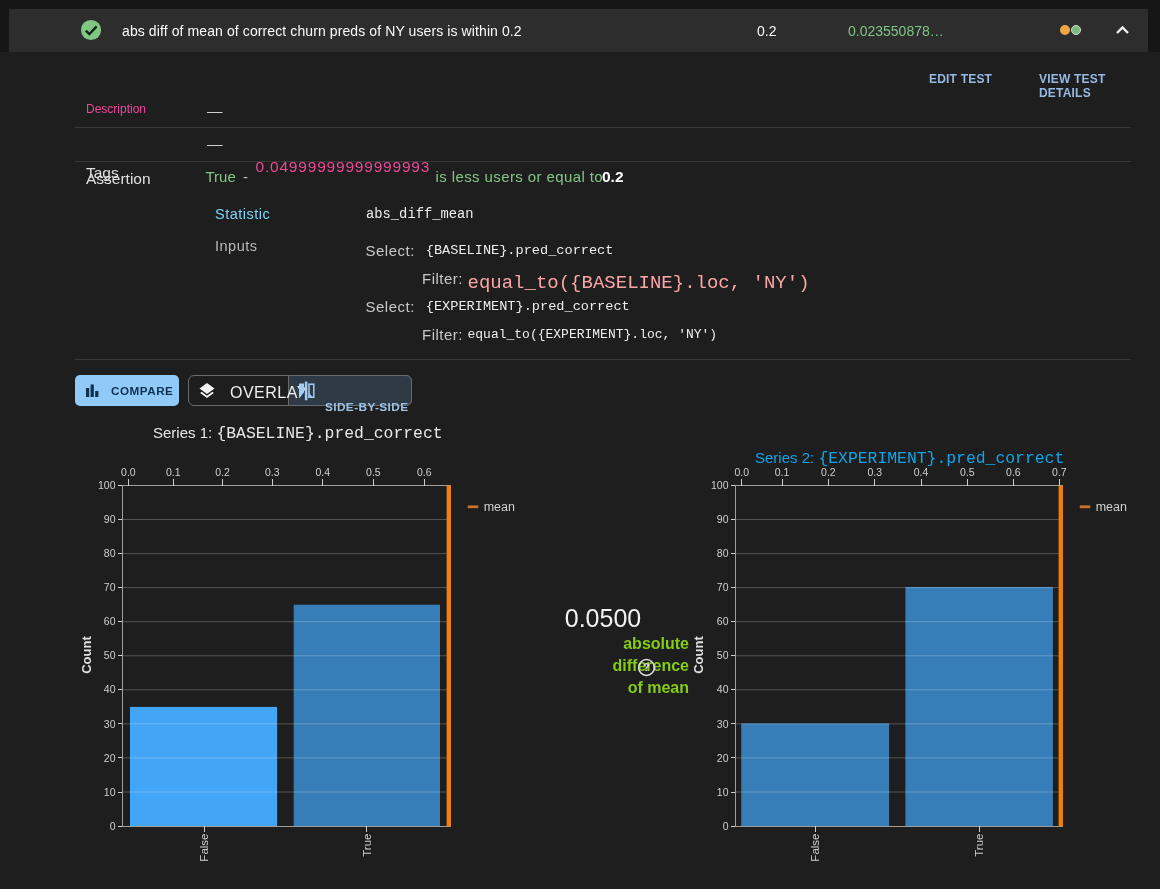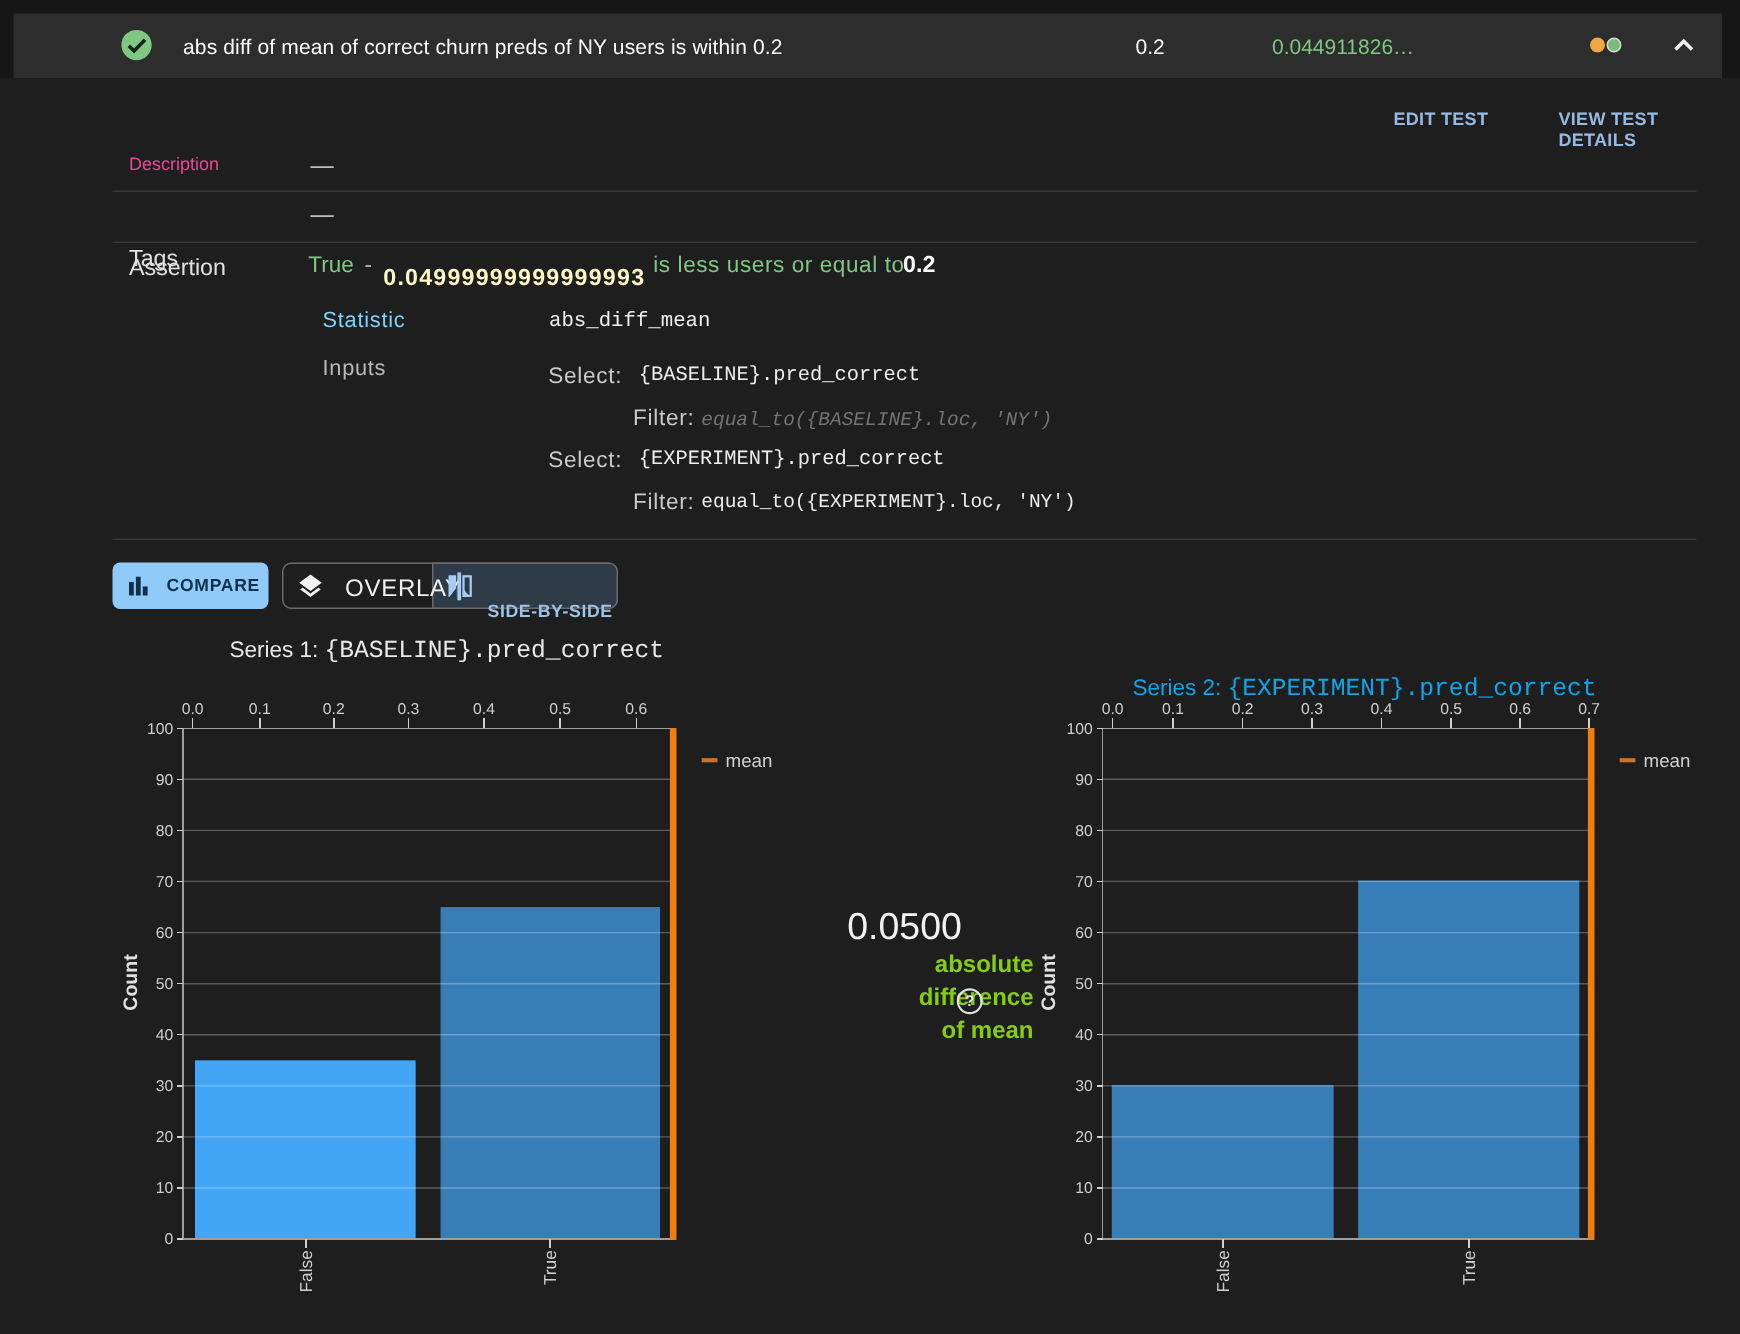--- a/index.html
+++ b/index.html
@@ -14,21 +14,21 @@
 
 <div class="abs" style="left:9px;top:9px;width:1139px;height:42.5px;background:#2d2d2d;"></div>
 
 <svg class="abs" style="left:80px;top:19px;" width="22" height="22" viewBox="0 0 24 24">
   <circle cx="12" cy="12" r="11" fill="#81c784"></circle>
   <path d="M6.4 12.6 L10.2 16.4 L18.2 8.1" fill="none" stroke="#13251a" stroke-width="2.6" stroke-linecap="butt"></path>
 </svg>
 
 <div class="abs" style="left:122px;top:23px;font-size:14px;color:#fafafa;letter-spacing:0.1px;">abs diff of mean of correct churn preds of NY users is within 0.2</div>
 <div class="abs" style="left:757px;top:23px;font-size:14px;color:#fafafa;">0.2</div>
-<div class="abs" style="left:848px;top:23px;font-size:14px;color:#7fc783;">0.044911826…</div>
+<div class="abs" style="left:848px;top:23px;font-size:14px;color:#7fc783;">0.023550878…</div>
 
 <div class="abs" style="left:1059.5px;top:24.8px;width:10.4px;height:10.4px;border-radius:50%;background:#f0a643;"></div>
 <div class="abs" style="left:1071px;top:25px;width:8.4px;height:8.4px;border-radius:50%;background:#7cb97f;border:1px solid #cfe2cf;"></div>
 
 <svg class="abs" style="left:1115px;top:24px;" width="15" height="12" viewBox="0 0 15 12">
   <path d="M2 9 L7.5 3.5 L13 9" fill="none" stroke="#efefef" stroke-width="2.4" stroke-linecap="butt"></path>
 </svg>
 
 <div class="abs" style="left:929px;top:72px;font-size:12px;font-weight:bold;color:#96b9e4;letter-spacing:0.2px;">EDIT TEST</div>
 <div class="abs" style="left:1008px;top:72px;font-size:12px;font-weight:bold;color:#96b9e4;letter-spacing:0.2px;margin-left:31px;">VIEW TEST DETAILS</div>
@@ -37,32 +37,32 @@
 <div class="abs" style="left:207px;top:102px;font-size:15.5px;color:#cfcfcf;">—</div>
 <div class="abs" style="left:75px;top:127px;width:1056px;height:1px;background:#383838;"></div>
 
 <div class="abs" style="left:86px;top:135px;font-size:15.5px;color:#e0e0e0;margin-top:29px;">Tags</div>
 <div class="abs" style="left:207px;top:135px;font-size:15.5px;color:#cfcfcf;">—</div>
 <div class="abs" style="left:75px;top:160.5px;width:1056px;height:1px;background:#383838;"></div>
 
 <div class="abs" style="left:86px;top:169.5px;font-size:15.5px;color:#e0e0e0;">Assertion</div>
 <div class="abs" style="left:205.5px;top:168px;font-size:15px;color:#81c784;">True</div>
 <div class="abs" style="left:243px;top:168px;font-size:15px;color:#bdbdbd;">-</div>
-<div class="abs" style="left:255.5px;top:177px;font-size:15.5px;font-weight:bold;color:#fef9c3;letter-spacing:0.8px;">0.04999999999999993</div>
+<div class="abs" style="left:255.5px;top:158px;font-size:15.5px;font-weight:normal;color:#ec4899;letter-spacing:0.8px;">0.04999999999999993</div>
 <div class="abs" style="left:435.5px;top:168px;font-size:15px;color:#81c784;letter-spacing:0.4px;">is less users or equal to</div>
 <div class="abs" style="left:602px;top:167.5px;font-size:15.5px;font-weight:bold;color:#ffffff;">0.2</div>
 
 <div class="abs" style="left:215px;top:206px;font-size:14.5px;color:#7dd3fc;letter-spacing:0.5px;">Statistic</div>
 <div class="abs mono" style="left:366px;top:207px;font-size:13.8px;color:#ededed;">abs_diff_mean</div>
 
 <div class="abs" style="left:215px;top:238px;font-size:14.5px;color:#b9b9b9;letter-spacing:0.5px;">Inputs</div>
 <div class="abs" style="left:365.5px;top:242px;font-size:15px;color:#c9c9c9;letter-spacing:0.5px;">Select:</div>
 <div class="abs mono" style="left:425.8px;top:243px;font-size:13.6px;color:#ededed;">{BASELINE}.pred_correct</div>
 <div class="abs" style="left:422px;top:270px;font-size:15px;color:#c9c9c9;letter-spacing:0.5px;">Filter:</div>
-<div class="abs mono" style="left:467.5px;top:271.5px;font-size:13px;color:#737373;font-style:italic;">equal_to({BASELINE}.loc, 'NY')</div>
+<div class="abs mono" style="left:467.5px;top:271.5px;font-size:19px;color:#fca5a5;">equal_to({BASELINE}.loc, 'NY')</div>
 <div class="abs" style="left:365.5px;top:297.5px;font-size:15px;color:#c9c9c9;letter-spacing:0.5px;">Select:</div>
 <div class="abs mono" style="left:425.8px;top:298.5px;font-size:13.6px;color:#ededed;">{EXPERIMENT}.pred_correct</div>
 <div class="abs" style="left:422px;top:325.5px;font-size:15px;color:#c9c9c9;letter-spacing:0.5px;">Filter:</div>
 <div class="abs mono" style="left:467.5px;top:327px;font-size:13px;color:#ededed;">equal_to({EXPERIMENT}.loc, 'NY')</div>
 
 <div class="abs" style="left:75px;top:359px;width:1056px;height:1px;background:#383838;"></div>
 
 <div class="abs" style="left:75px;top:374.5px;width:104px;height:31px;background:#90caf9;border-radius:5px;"></div>
 <svg class="abs" style="left:85px;top:383px;" width="15" height="15" viewBox="0 0 15 15">
   <rect x="1" y="5" width="3.2" height="9" fill="#10304e"></rect>

